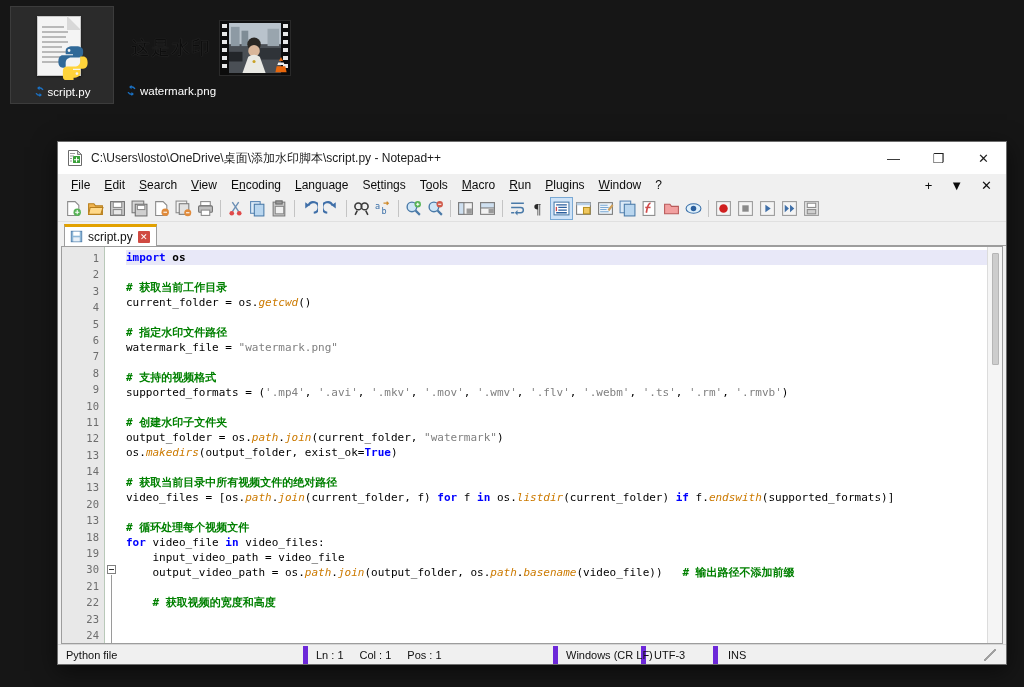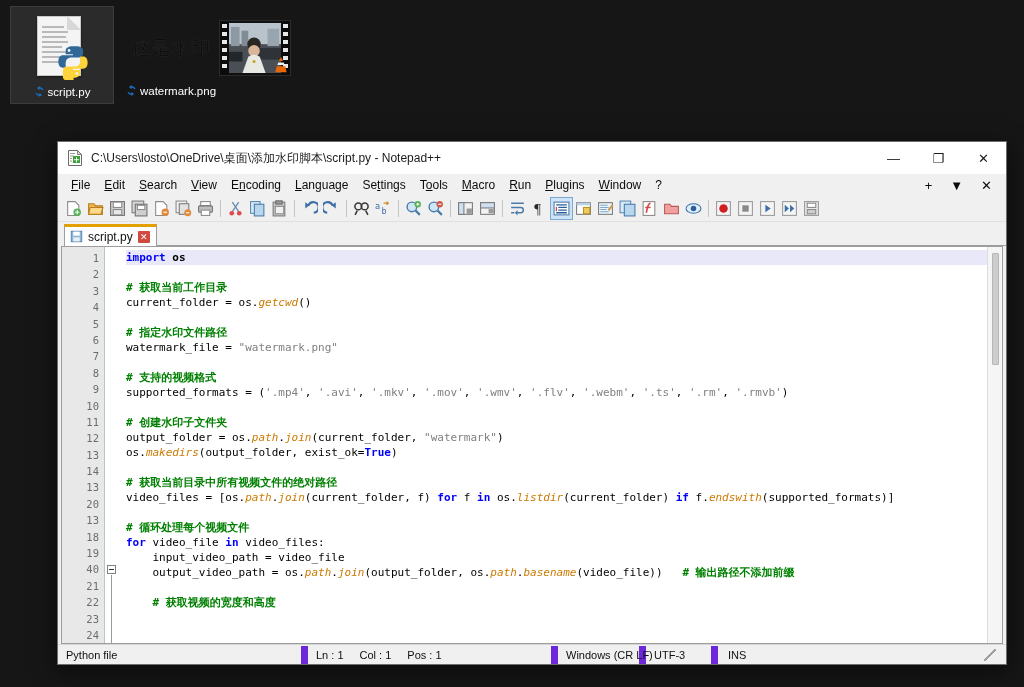--- a/index.html
+++ b/index.html
@@ -125,21 +125,21 @@
   .vscroll { position:absolute; right:0; top:0; bottom:0; width:15px; background:#f5f5f5;
              border-left:1px solid #dcdcdc; }
   .vthumbbar { position:absolute; left:4px; top:6px; width:7px; height:112px;
                background:#cdcdcd; border:1px solid #b6b6b6; border-radius:1px; }
 
   
   .statusbar { height:20px; background:#f0f0f0; display:flex; align-items:center;
                font-size:11px; color:#101010; flex:0 0 auto;
                border-top:1px solid #d6d6d6; }
   .sb { padding:0 8px; height:18px; display:flex; align-items:center; white-space:nowrap;
-        border-right:7px solid #6d28d9; }
+        border-right:5px solid #6d28d9; }
   .sb.s1 { width:250px; }
   .sb.s2 { width:195px; gap:16px; }
   .sb.s3 { width:250px; gap:16px; }
   .sb.s4 { width:88px; }
   .sb.s5 { width:72px; }
   .sb.s6 { width:auto; flex:1; border-right:none; justify-content:flex-start; padding-left:10px; }
   .grip { width:12px; height:12px; margin-left:auto; margin-right:2px;
           background:
             linear-gradient(135deg, transparent 45%, #a0a0a0 45%, #a0a0a0 55%, transparent 55%);
   }
@@ -523,21 +523,21 @@
         <div>10</div>
         <div>11</div>
         <div>12</div>
         <div>13</div>
         <div>14</div>
         <div>13</div>
         <div>20</div>
         <div>13</div>
         <div>18</div>
         <div>19</div>
-        <div>40</div>
+        <div>30</div>
         <div>21</div>
         <div>22</div>
         <div>23</div>
         <div>24</div>
         <div>25</div>
       </div>
     <div class="foldmargin" id="foldmargin">
         <div class="fold-box" style="top: 317.6px;"></div>
         <div class="fold-line" style="top: 327.6px; height: 168px;"></div>
       </div>

